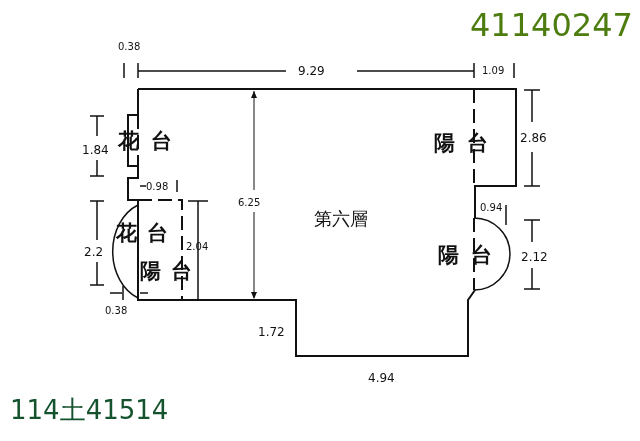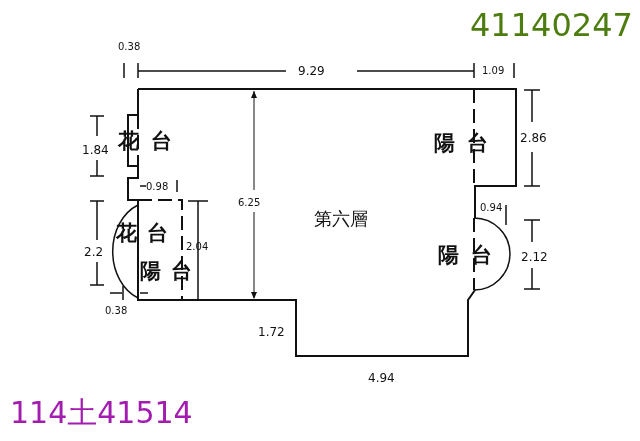--- a/index.html
+++ b/index.html
@@ -1,21 +1,21 @@
 <!DOCTYPE html>
 <html><head>
   <meta charset="utf-8">
   <style>
     html, body { margin: 0; padding: 0; background: #ffffff; }
     body { width: 640px; height: 441px; position: relative; overflow: hidden;
            font-family: "DejaVu Sans", sans-serif; color: #111; }
     .id-top { position: absolute; left: 470px; top: 6px; font-size: 32px;
               font-family: "DejaVu Sans", sans-serif; color: #4d7c0f; letter-spacing: 0px; }
-    .id-bottom { position: absolute; left: 10px; top: 393px; font-size: 30px;
-              font-family: "DejaVu Sans", sans-serif; color: #a21caf; }
+    .id-bottom { position: absolute; left: 10px; top: 393px; font-size: 26px;
+              font-family: "DejaVu Sans", sans-serif; color: #14532d; }
     svg { position: absolute; left: 0; top: 0; }
     .dim { font-family: "DejaVu Sans", sans-serif; font-size: 12px; fill: #111; }
     .dim-sm { font-family: "DejaVu Sans", sans-serif; font-size: 10px; fill: #111; }
     .room { font-family: "DejaVu Serif", serif; font-size: 18px; fill: #111; }
     .label-bold { font-family: "DejaVu Sans", sans-serif; font-size: 21px; font-weight: bold; fill: #111; }
   </style>
 </head>
 <body>
 
 <div class="id-top">41140247</div>

